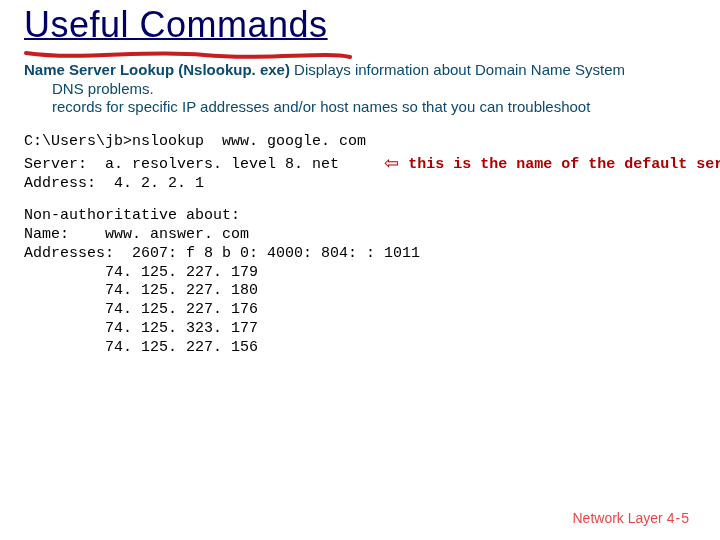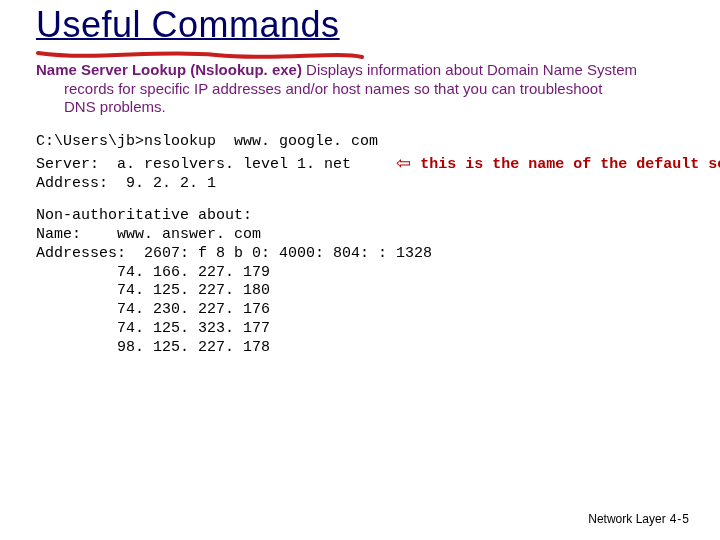--- a/index.html
+++ b/index.html
@@ -7,21 +7,21 @@
     padding: 0;
     width: 720px;
     height: 540px;
     background: #ffffff;
     font-family: Arial, Helvetica, sans-serif;
     color: #000;
     position: relative;
     overflow: hidden;
   }
   .slide {
-    padding: 6px 28px 0 36px;
+    padding: 6px 28px 0 24px;
     box-sizing: border-box;
     width: 720px;
     height: 540px;
     position: relative;
   }
   .title-wrap {
     display: inline-block;
     position: relative;
     margin-bottom: 14px;
   }
@@ -41,21 +41,21 @@
     left: 0;
     top: 100%;
     height: 22px;
     width: 100%;
     pointer-events: none;
   }
   .red-underline svg { display:block; }
   .desc {
     font-size: 15px;
     line-height: 1.25;
-    color: #701a75;
+    color: #0c4a6e;
     margin: 0 0 16px 0;
   }
   .desc .bold { font-weight: 700; }
   .desc .indent { display:block; padding-left: 28px; }
   .mono {
     font-family: "Courier New", Courier, monospace;
     font-size: 15px;
     line-height: 1.25;
     white-space: pre;
     color: #000;
@@ -72,55 +72,55 @@
     font-family: Arial, sans-serif;
     font-weight: 400;
     font-size: 18px;
     display:inline-block;
     vertical-align: -1px;
   }
   .footer {
     position: absolute;
     right: 30px;
     bottom: 14px;
-    font-size: 12px;
-    color: #000000;
+    font-size: 14px;
+    color: #ef4444;
   }
   .footer .pg { margin-left: 4px; letter-spacing: 1px;}
 </style>
 </head>
 <body>
 
 <div class="slide">
 
   <div class="title-wrap">
     <div class="title">Useful Commands</div>
     <div class="red-underline">
       <svg width="330" height="22" viewBox="0 0 330 22">
         <path d="M2 6 C 60 14, 120 2, 180 8 C 240 14, 300 4, 326 10" stroke="#c81e1e" stroke-width="4" fill="none" stroke-linecap="round"></path>
       </svg>
     </div>
   </div>
 
   <p class="desc">
     <span class="bold">Name Server Lookup (Nslookup. exe)</span><span> Displays information about Domain Name System</span>
+    <span class="indent">DNS problems.</span>
     <span class="indent">records for specific IP addresses and/or host names so that you can troubleshoot</span>
-    <span class="indent">DNS problems.</span>
   </p>
 
   <div class="mono block1"><span>C:\Users\jb&gt;nslookup  www. google. com</span>
-<span>Server:  a. resolvers. level 1. net     </span><span class="arrow">⇦</span><span class="anno"> </span><span class="anno">this is the name of the default server</span>
-<span>Address:  9. 2. 2. 1</span></div>
+<span>Server:  a. resolvers. level 8. net     </span><span class="arrow">⇦</span><span class="anno"> </span><span class="anno">this is the name of the default server</span>
+<span>Address:  4. 2. 2. 1</span></div>
 
   <div class="mono"><span>Non-authoritative about:</span>
 <span>Name:    www. answer. com</span>
-<span>Addresses:  2607: f 8 b 0: 4000: 804: : 1328</span>
-<span>         74. 166. 227. 179</span>
+<span>Addresses:  2607: f 8 b 0: 4000: 804: : 1011</span>
+<span>         74. 125. 227. 179</span>
 <span>         74. 125. 227. 180</span>
-<span>         74. 230. 227. 176</span>
+<span>         74. 125. 227. 176</span>
 <span>         74. 125. 323. 177</span>
-<span>         98. 125. 227. 178</span></div>
+<span>         74. 125. 227. 156</span></div>
 
   <div class="footer">
     <span>Network Layer</span><span class="pg">4-5</span>
   </div>
 
 </div>
 
 </body></html>

